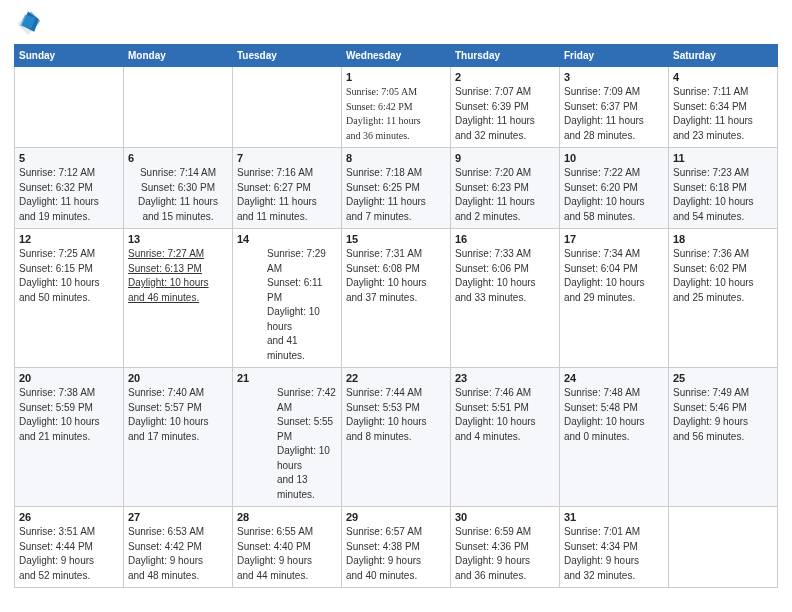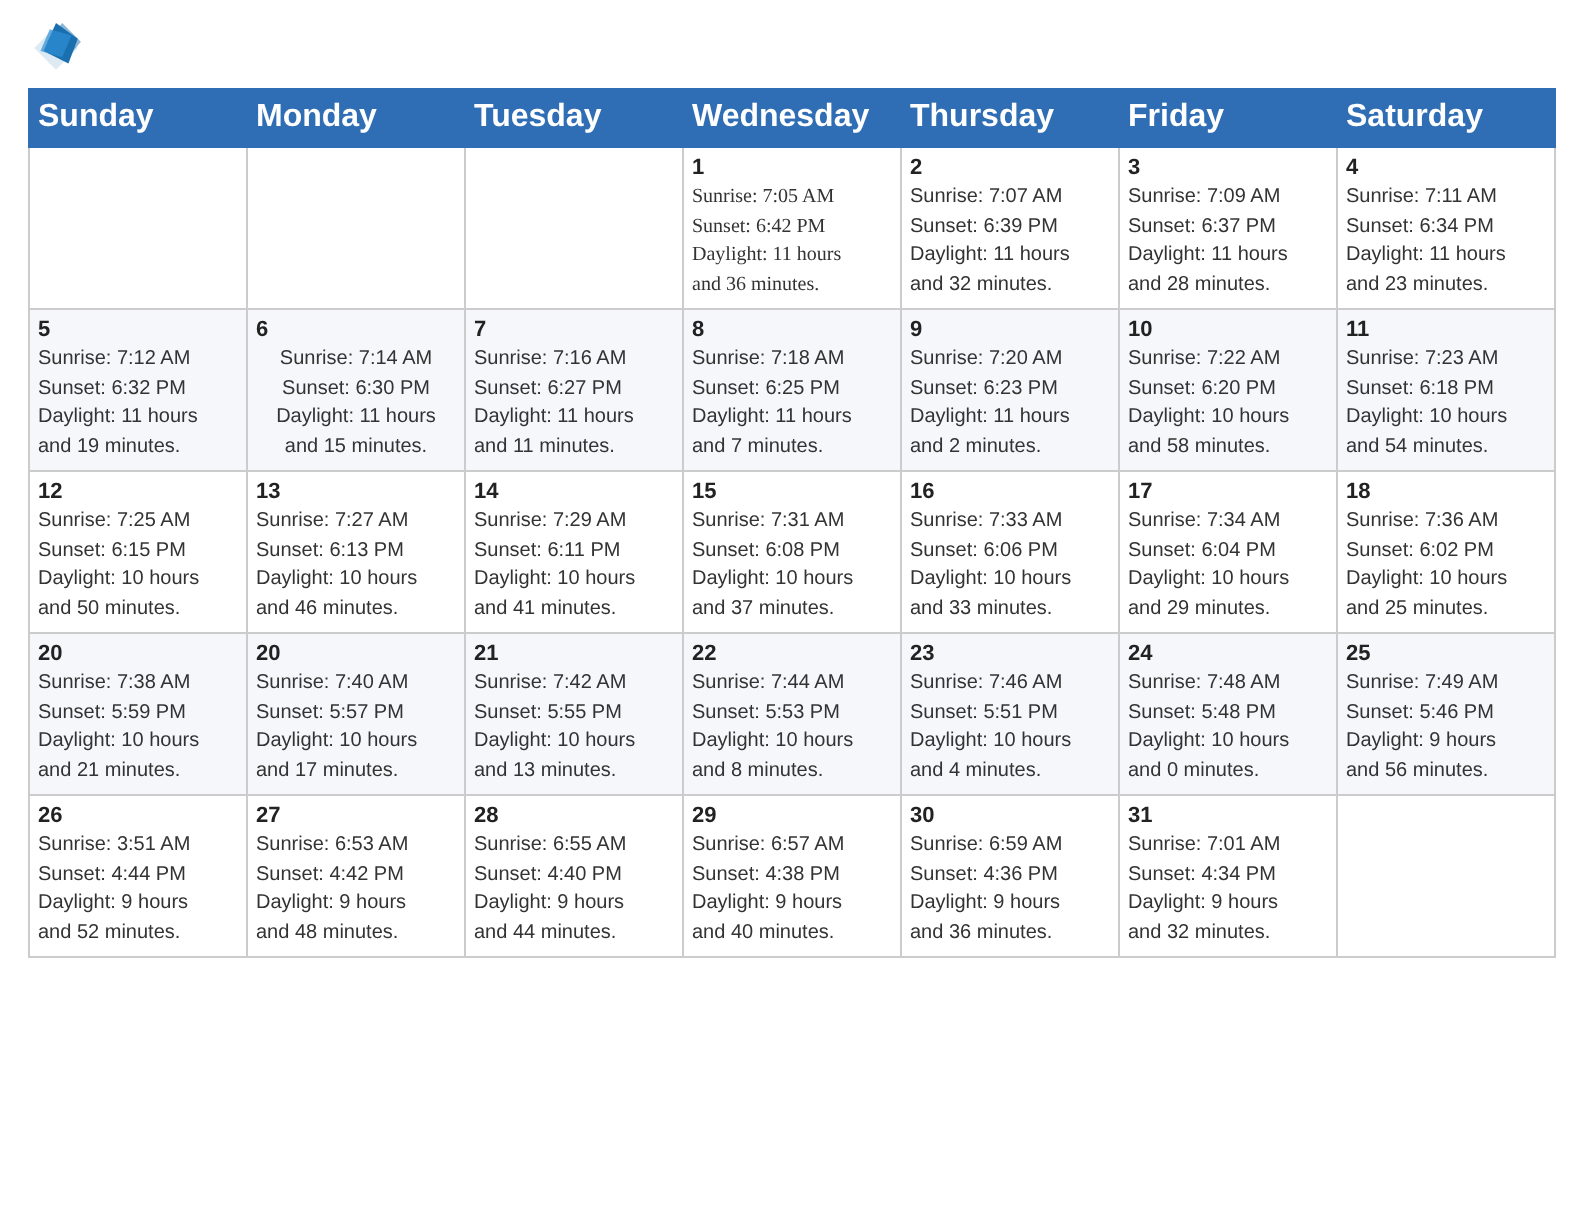--- a/index.html
+++ b/index.html
@@ -53,21 +53,21 @@
       margin-top: 2px;
     }
     .calendar {
       width: 100%;
       border-collapse: collapse;
       table-layout: fixed;
     }
     .calendar th {
       background: #2f6eb5;
       color: #fff;
-      font-size: 16px;
+      font-size: 10px;
       font-weight: bold;
       padding: 5px 4px;
       text-align: left;
       border: 1px solid #2f6eb5;
     }
     .calendar td {
       border: 1px solid #ccc;
       vertical-align: top;
       padding: 4px 4px;
       font-size: 10.2px;
@@ -215,28 +215,28 @@
         <tr>
           <td>
             <div class="day-number">12</div>
             <div class="day-detail" style="white-space: pre-line;">Sunrise: 7:25 AM
 Sunset: 6:15 PM
 Daylight: 10 hours
 and 50 minutes.</div>
           </td>
           <td>
             <div class="day-number">13</div>
-            <div class="day-detail" style="white-space: pre-line;">Sunrise: 7:27 AM
+            <div class="day-detail" style="white-space: pre-line; text-decoration: underline;">Sunrise: 7:27 AM
 Sunset: 6:13 PM
 Daylight: 10 hours
 and 46 minutes.</div>
           </td>
           <td>
             <div class="day-number">14</div>
-            <div class="day-detail" style="white-space: pre-line;">Sunrise: 7:29 AM
+            <div class="day-detail" style="white-space: pre-line; margin-left: 30px;">Sunrise: 7:29 AM
 Sunset: 6:11 PM
 Daylight: 10 hours
 and 41 minutes.</div>
           </td>
           <td>
             <div class="day-number">15</div>
             <div class="day-detail" style="white-space: pre-line;">Sunrise: 7:31 AM
 Sunset: 6:08 PM
 Daylight: 10 hours
 and 37 minutes.</div>
@@ -273,21 +273,21 @@
           </td>
           <td>
             <div class="day-number">20</div>
             <div class="day-detail" style="white-space: pre-line;">Sunrise: 7:40 AM
 Sunset: 5:57 PM
 Daylight: 10 hours
 and 17 minutes.</div>
           </td>
           <td>
             <div class="day-number">21</div>
-            <div class="day-detail" style="white-space: pre-line;">Sunrise: 7:42 AM
+            <div class="day-detail" style="white-space: pre-line; margin-left: 40px;">Sunrise: 7:42 AM
 Sunset: 5:55 PM
 Daylight: 10 hours
 and 13 minutes.</div>
           </td>
           <td>
             <div class="day-number">22</div>
             <div class="day-detail" style="white-space: pre-line;">Sunrise: 7:44 AM
 Sunset: 5:53 PM
 Daylight: 10 hours
 and 8 minutes.</div>

